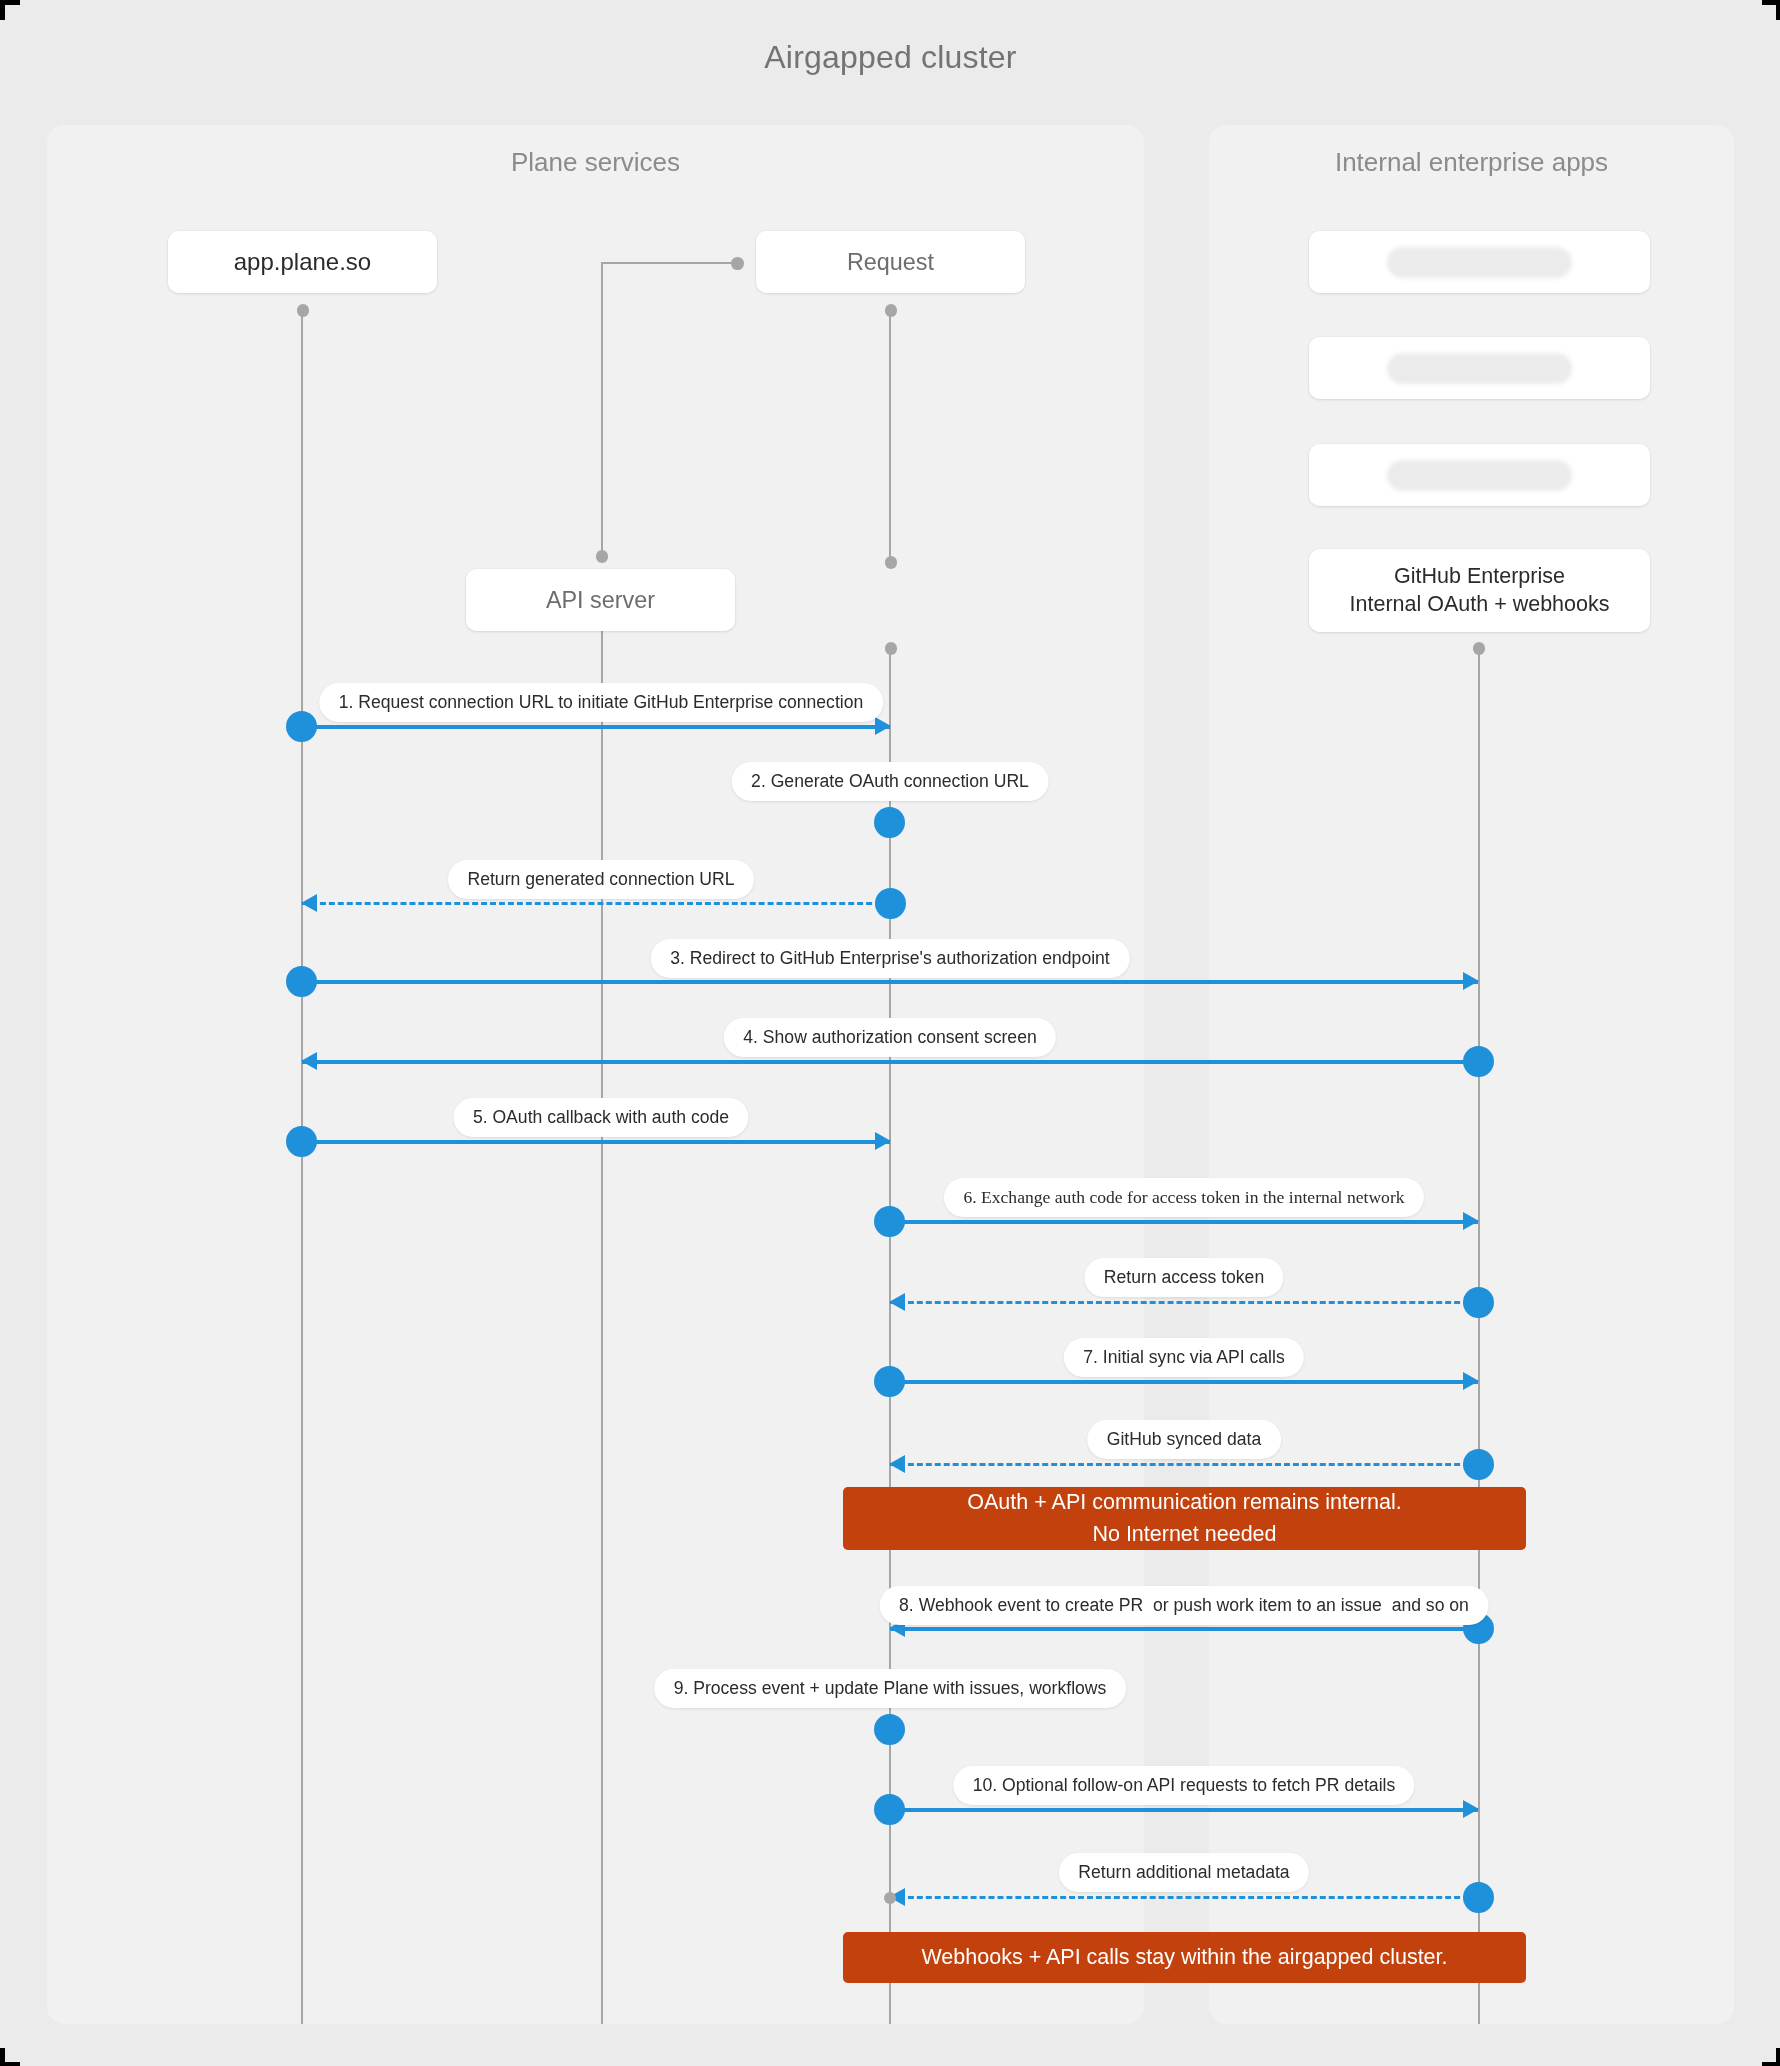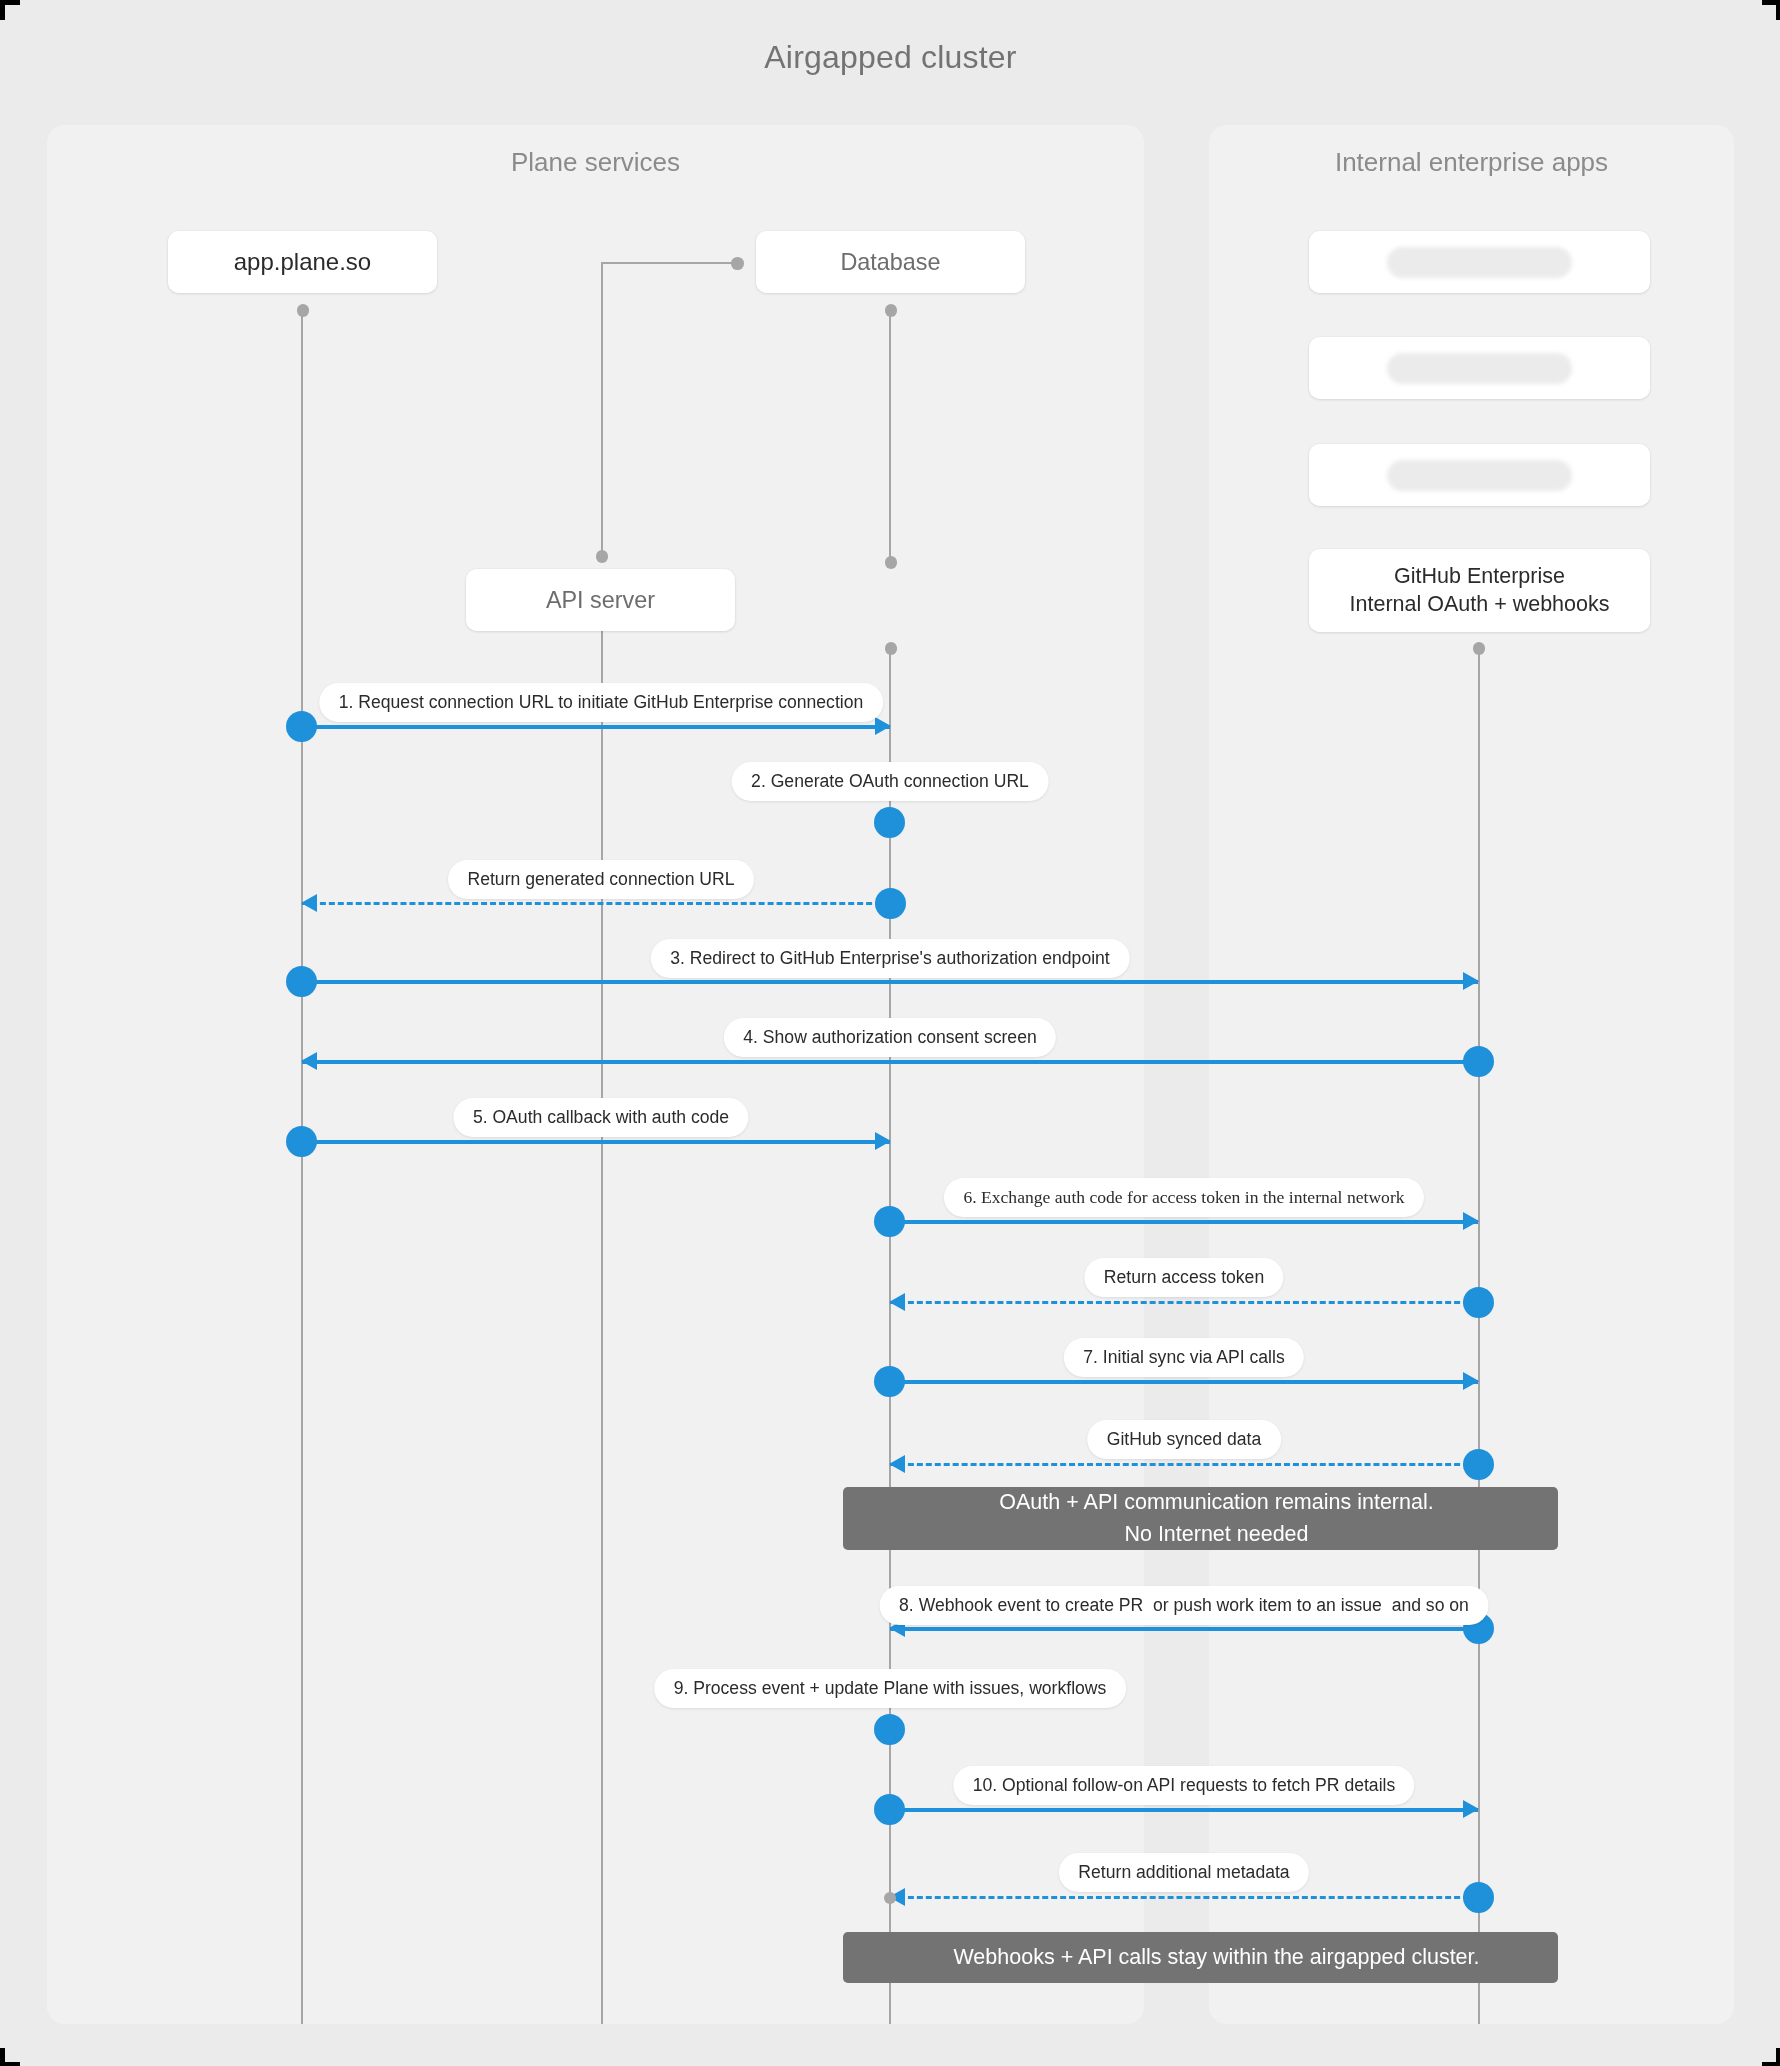--- a/index.html
+++ b/index.html
@@ -106,24 +106,24 @@
   
   .pill{
     position:absolute;background:#fff;border-radius:21.5px;
     padding:8.8px 19.5px;font-size:17.6px;color:#2b2b2b;white-space:pre;
     box-shadow:0 1px 2.9px rgba(0,0,0,.09);
     transform:translateX(-50%);
   }
 
   
   .note{
-    position:absolute;background:#737373;color:#fff;border-radius:4.9px;
+    position:absolute;background:#c2410c;color:#fff;border-radius:4.9px;
     text-align:center;font-size:21.5px;line-height:1.45;
     display:flex;align-items:center;justify-content:center;
-    font-weight:500;white-space:pre-line;padding-left:32px;
+    font-weight:500;white-space:pre-line;
   }
 </style>
 </head>
 <body>
 
 <div id="canvas">
 
   <div class="crop tl">
       <i></i>
       <i></i>
@@ -169,21 +169,21 @@
     <div class="h"></div>
     <div class="v"></div>
     <div class="dot-end"></div>
     <div class="dot-bottom"></div>
   </div>
 
   <div class="node" id="node-appplane">
     <span class="node-label">app.plane.so</span>
   </div>
   <div class="node" id="node-database">
-    <span class="node-label">Database</span>
+    <span class="node-label">Request</span>
   </div>
   <div class="node" id="node-apiserver">
     <span class="node-label">API server</span>
   </div>
   <div class="node" id="node-github">
     <span class="node-label" style="white-space:pre-line;">GitHub Enterprise
 Internal OAuth + webhooks</span>
   </div>
 
   <div class="ph" id="ph-1">

